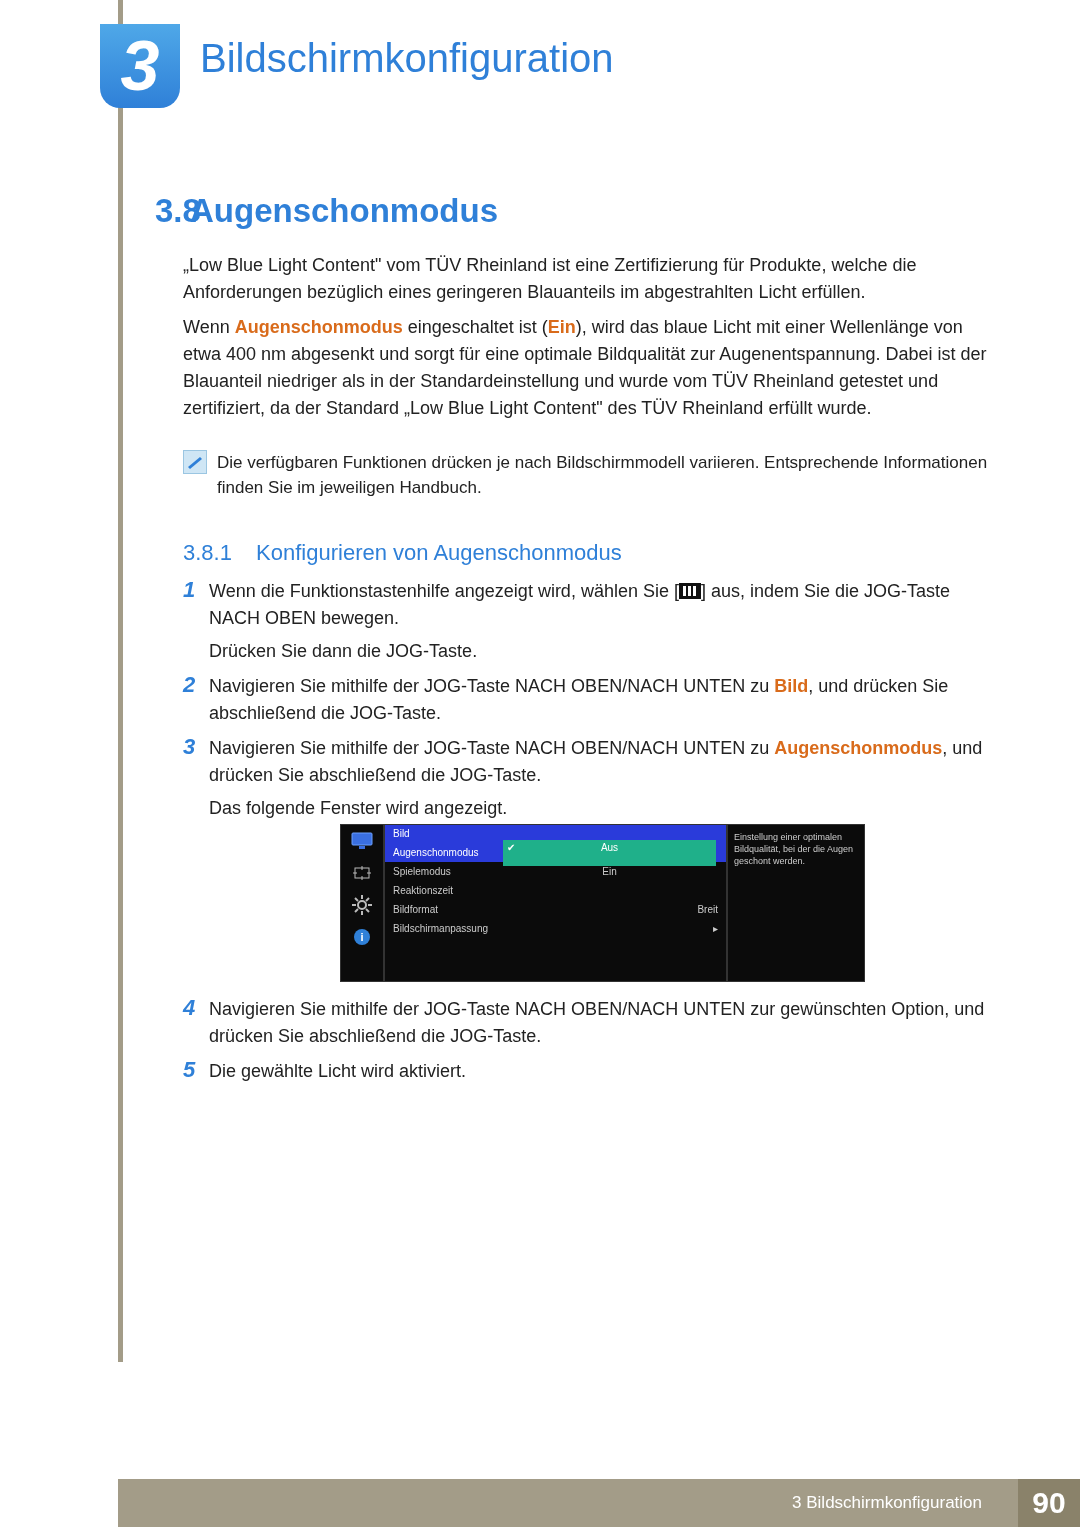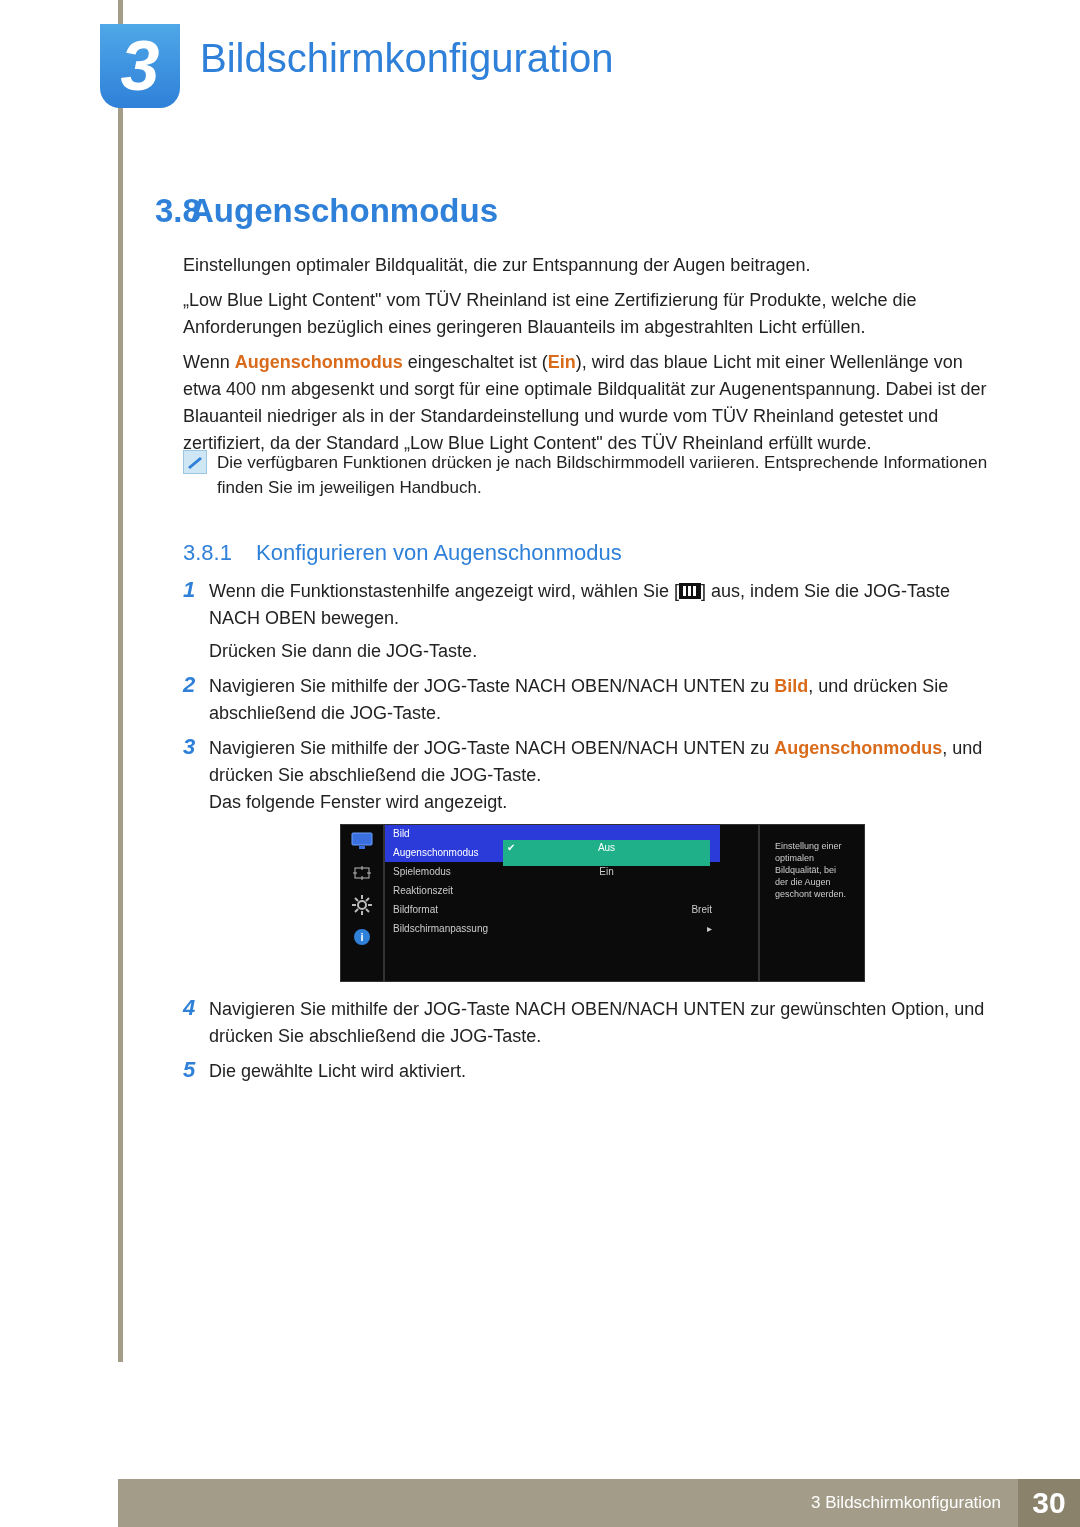--- a/index.html
+++ b/index.html
@@ -48,47 +48,46 @@
   .osd-ico svg { display:block; }
   .osd-mid { flex: 1; }
   .osd-mid-top { height: 18px; background: #2a3bda; color: #fff; font-size: 10px; padding: 3px 8px 0 8px; }
   .osd-row { display: flex; align-items: center; height: 19px; font-size: 10px; color: #ccc; padding: 0 8px; }
   .osd-row .lbl { width: 108px; }
   .osd-row.selected { background: #2a3bda; color: #fff; }
   .osd-row.selected .lbl { background: #2a3bda; }
   .osd-val { flex: 1; text-align: center; }
   .osd-val.sel { background: #1fb08a; color: #fff; margin: 0 2px; height: 26px; line-height: 15px; position: relative; }
   .osd-val.sel::before { content: "✔"; position: absolute; left: 4px; }
-  .osd-right { width: 106px; border-left: 2px solid #333; background: #0b0b0b; padding: 15px; margin-left: 38px; }
+  .osd-right { width: 138px; border-left: 2px solid #333; background: #0b0b0b; padding: 6px; }
   .osd-right-box { font-size: 9px; color: #ccc; line-height: 12px; }
 
   
   .steps2 { position: absolute; left: 183px; top: 996px; width: 822px; font-size: 18px; line-height: 27px; }
 
   
   .footer-bar { position: absolute; left: 118px; bottom: 0; height: 48px; right: 0; background: #a39c88; display: flex; align-items: center; justify-content: flex-end; }
-  .footer-pre { position: absolute; right: 65px; bottom: -1px; height: 50px; display:flex; align-items:center; font-size: 17px; color: #fff; padding-right: 14px; }
+  .footer-pre { position: absolute; right: 84px; bottom: -1px; height: 50px; display:flex; align-items:center; font-size: 17px; color: #fff; padding-right: 14px; }
   .footer-num { width: 62px; height: 48px; background: #8a826a; color: #fff; display:flex; align-items:center; justify-content:center; font-size: 30px; font-weight: bold; }
 </style>
 </head>
 <body>
 <div class="page">
 
 <div class="left-stripe"></div>
 
 <div class="chapter-tab">
   <span>3</span>
 </div>
 <div class="chapter-title">Bildschirmkonfiguration</div>
 
 <div class="sec-num">3.8</div>
 <div class="sec-title">Augenschonmodus</div>
 
 <div class="body">
-  <p>Einstellungen optimaler Bildqualität, die zur Entspannung der Augen beitragen.</p>
   <p>„Low Blue Light Content" vom TÜV Rheinland ist eine Zertifizierung für Produkte, welche die Anforderungen bezüglich eines geringeren Blauanteils im abgestrahlten Licht erfüllen.</p>
   <p>
     <span>Wenn </span><span class="hl">Augenschonmodus</span><span> eingeschaltet ist (</span><span class="hl">Ein</span><span>), wird das blaue Licht mit einer Wellenlänge von etwa 400 nm abgesenkt und sorgt für eine optimale Bildqualität zur Augenentspannung. Dabei ist der Blauanteil niedriger als in der Standardeinstellung und wurde vom TÜV Rheinland getestet und zertifiziert, da der Standard „Low Blue Light Content" des TÜV Rheinland erfüllt wurde.</span>
   </p>
 </div>
 
 <div class="note">
   <span class="note-icon">
     <svg width="18" height="18" viewBox="0 0 18 18">
           <path d="M2 14 L14 4 L16 6 L4 16 Z" fill="#2f80d8"></path>
@@ -118,21 +117,21 @@
   <div class="step">
     <span class="step-num">2</span>
     <div class="step-body">
       <span>Navigieren Sie mithilfe der JOG-Taste NACH OBEN/NACH UNTEN zu </span><span class="hl">Bild</span><span>, und drücken Sie abschließend die JOG-Taste.</span>
     </div>
   </div>
   <div class="step">
     <span class="step-num">3</span>
     <div class="step-body">
       <span>Navigieren Sie mithilfe der JOG-Taste NACH OBEN/NACH UNTEN zu </span><span class="hl">Augenschonmodus</span><span>, und drücken Sie abschließend die JOG-Taste.</span>
-      <div style="margin-top:0;">Das folgende Fenster wird angezeigt.</div>
+      <div style="margin-top:6px;">Das folgende Fenster wird angezeigt.</div>
     </div>
   </div>
 </div>
 
 <div class="osd">
   <div class="osd-left">
     <span class="osd-ico">
           <svg width="22" height="18" viewBox="0 0 22 18">
             <rect x="1" y="1" width="20" height="12" rx="1" fill="#3a6fe0" stroke="#6aa0ff"></rect>
             <rect x="8" y="14" width="6" height="3" fill="#3a6fe0"></rect>
@@ -200,16 +199,16 @@
     <div class="step-body">Navigieren Sie mithilfe der JOG-Taste NACH OBEN/NACH UNTEN zur gewünschten Option, und drücken Sie abschließend die JOG-Taste.</div>
   </div>
   <div class="step">
     <span class="step-num">5</span>
     <div class="step-body">Die gewählte Licht wird aktiviert.</div>
   </div>
 </div>
 
 <div class="footer-bar">
   <div class="footer-pre">3 Bildschirmkonfiguration</div>
-  <div class="footer-num">30</div>
+  <div class="footer-num">90</div>
 </div>
 
 </div>
 
 </body></html>

